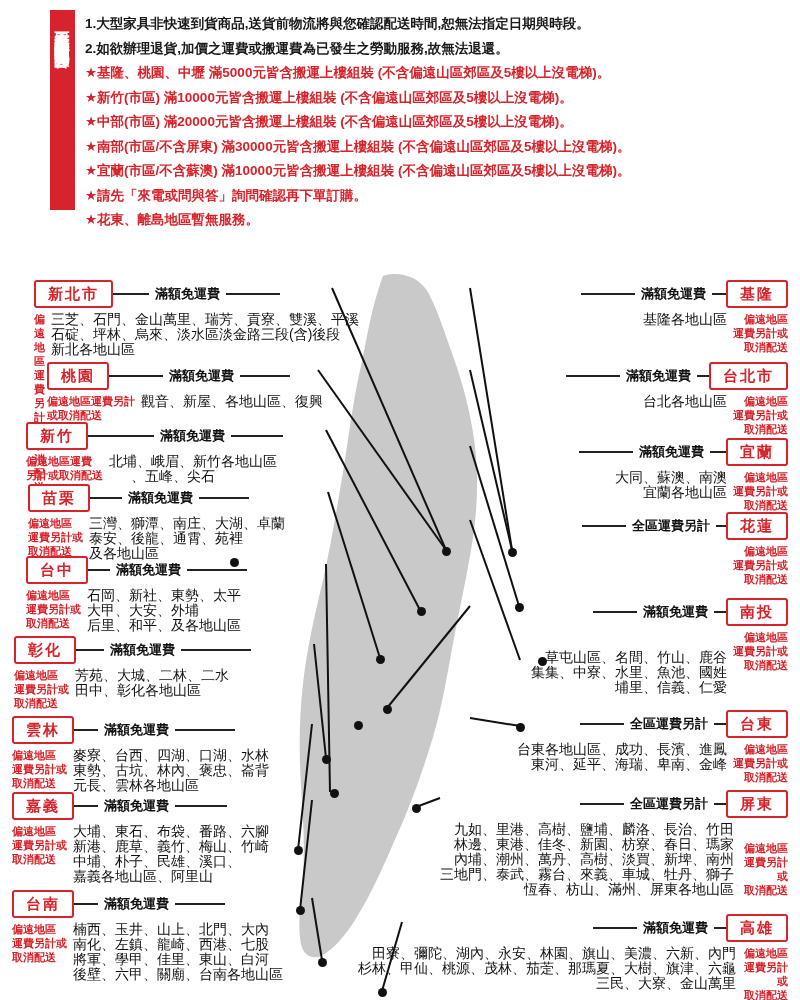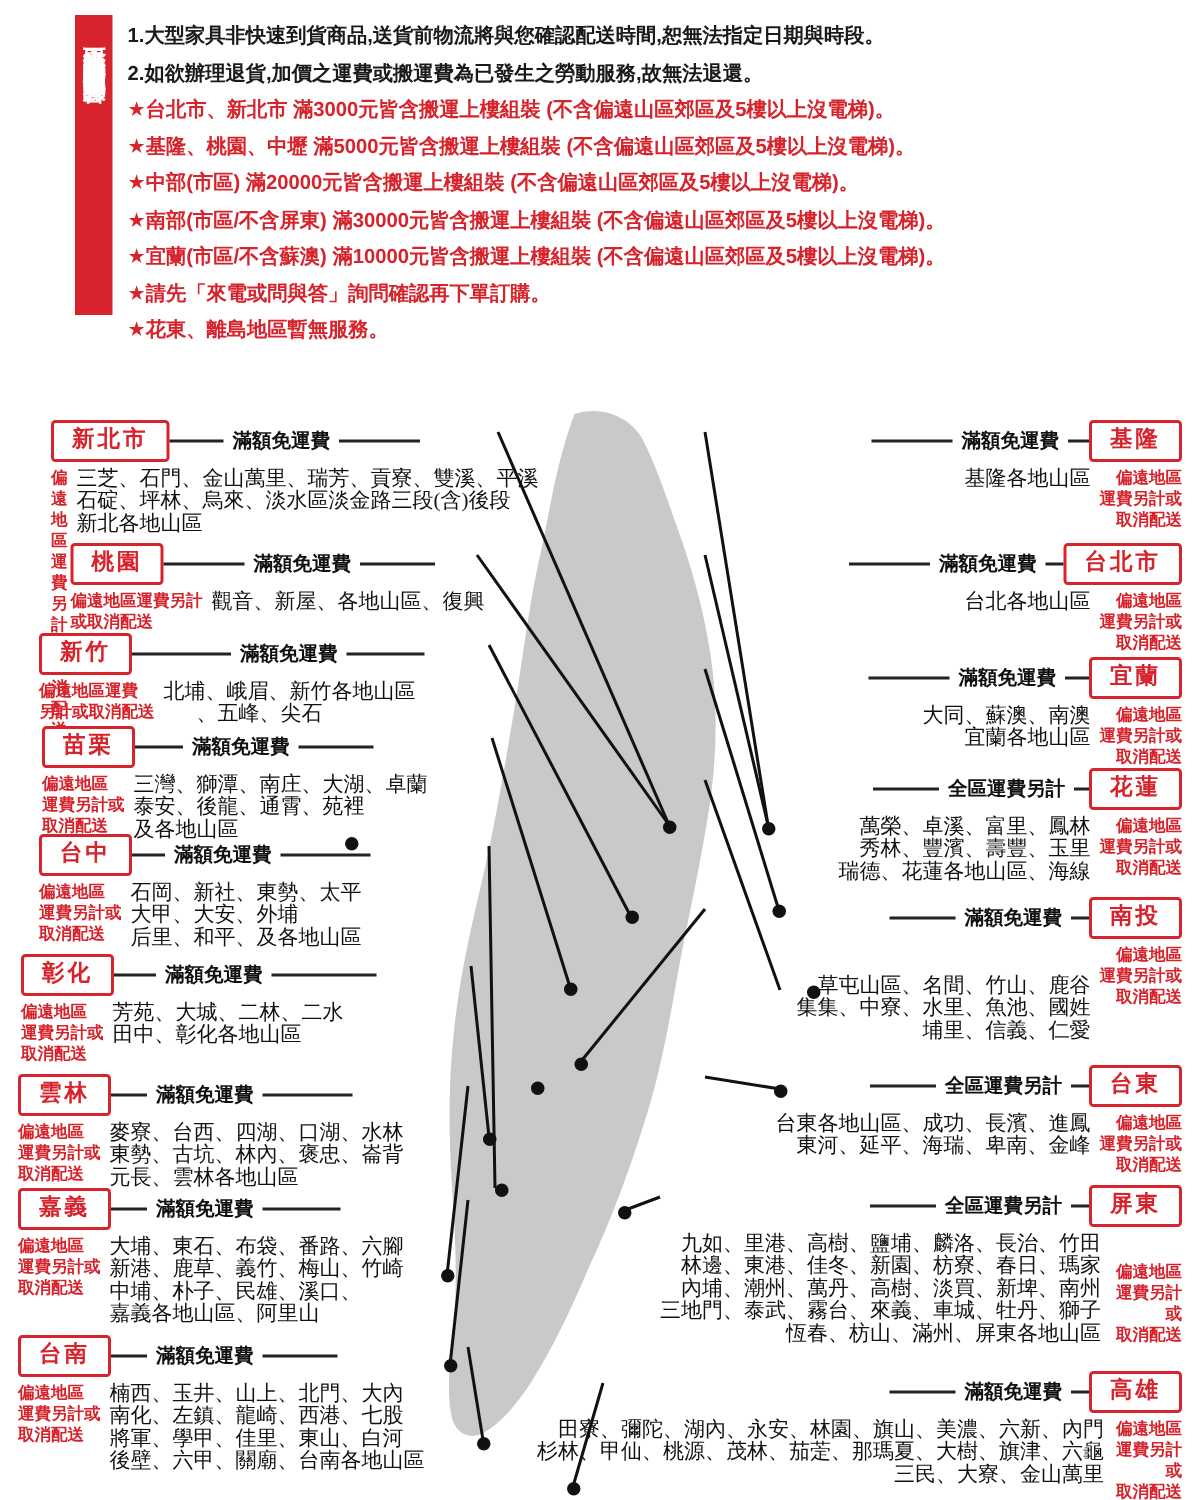--- a/index.html
+++ b/index.html
@@ -56,21 +56,21 @@
   }
   
   .island{
     position:absolute;
     left:275px;
     top:10px;
     width:235px;
     height:700px;
   }
   
-  .blk{position:absolute;font-family:Liberation Serif, serif;}
+  .blk{position:absolute;}
   .tag{
     display:inline-block;
     background:#ffffff;
     border:2px solid #d7232b;
     color:#d7232b;
     font-weight:bold;
     font-size:15px;
     line-height:15px;
     padding:4px 12px 5px;
     border-radius:3px;
@@ -122,22 +122,22 @@
 <body>
 
 <div class="notice">
   <div class="vtitle">
     <span>下單訂購前請務必詳細</span>
     <span>閱讀避免造成雙方誤會</span>
   </div>
   <div class="notice-lines">
     <div class="ln">1.大型家具非快速到貨商品,送貨前物流將與您確認配送時間,恕無法指定日期與時段。</div>
     <div class="ln">2.如欲辦理退貨,加價之運費或搬運費為已發生之勞動服務,故無法退還。</div>
-    <div class="ln red">★台北市、新北市 滿3000元皆含搬運上樓組裝 (不含偏遠山區郊區及5樓以上沒電梯)。</div>
     <div class="ln red">★基隆、桃園、中壢 滿5000元皆含搬運上樓組裝 (不含偏遠山區郊區及5樓以上沒電梯)。</div>
+    <div class="ln red">★新竹(市區) 滿10000元皆含搬運上樓組裝 (不含偏遠山區郊區及5樓以上沒電梯)。</div>
     <div class="ln red">★中部(市區) 滿20000元皆含搬運上樓組裝 (不含偏遠山區郊區及5樓以上沒電梯)。</div>
     <div class="ln red">★南部(市區/不含屏東) 滿30000元皆含搬運上樓組裝 (不含偏遠山區郊區及5樓以上沒電梯)。</div>
     <div class="ln red">★宜蘭(市區/不含蘇澳) 滿10000元皆含搬運上樓組裝 (不含偏遠山區郊區及5樓以上沒電梯)。</div>
     <div class="ln red">★請先「來電或問與答」詢問確認再下單訂購。</div>
     <div class="ln red">★花東、離島地區暫無服務。</div>
   </div>
 </div>
 
 <div class="map-wrap">
 
@@ -391,25 +391,20 @@
   </div>
 
   <div class="blk right" style="left:470px;top:254px;width:318px;">
     <div class="hdr right">
       <span class="rule" style="width:44px;"></span>
       <span class="freetxt">全區運費另計</span>
       <span class="rule" style="width:10px;"></span>
       <span class="tag">花蓮</span>
     </div>
     <div class="body">
-      <div class="cities" style="margin-left:auto;">
-        <span class="c">萬榮、卓溪、富里、鳳林</span>
-        <span class="c">秀林、豐濱、壽豐、玉里</span>
-        <span class="c">瑞德、花蓮各地山區、海線</span>
-      </div>
       <div class="note" style="white-space:pre-line;">偏遠地區
 運費另計或
 取消配送</div>
     </div>
   </div>
 
   <div class="blk right" style="left:470px;top:340px;width:318px;">
     <div class="hdr right">
       <span class="rule" style="width:44px;"></span>
       <span class="freetxt">滿額免運費</span>

